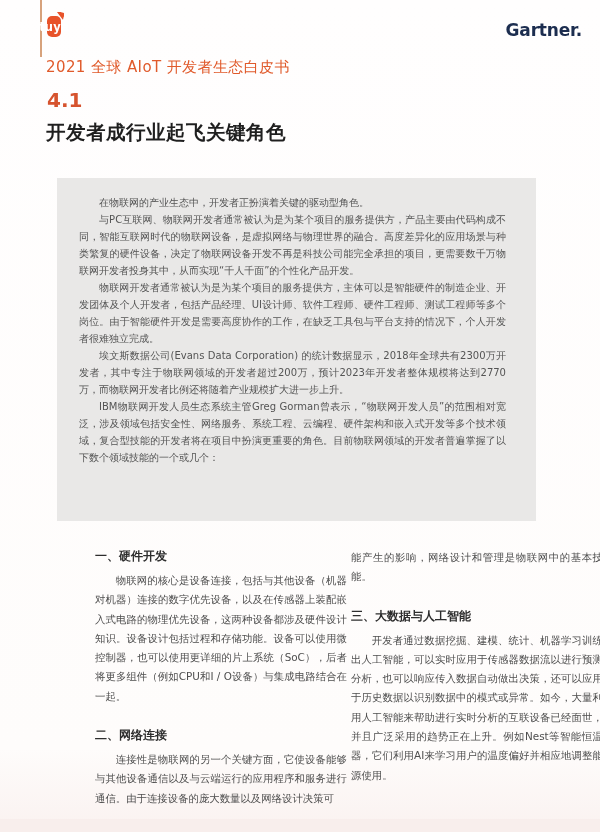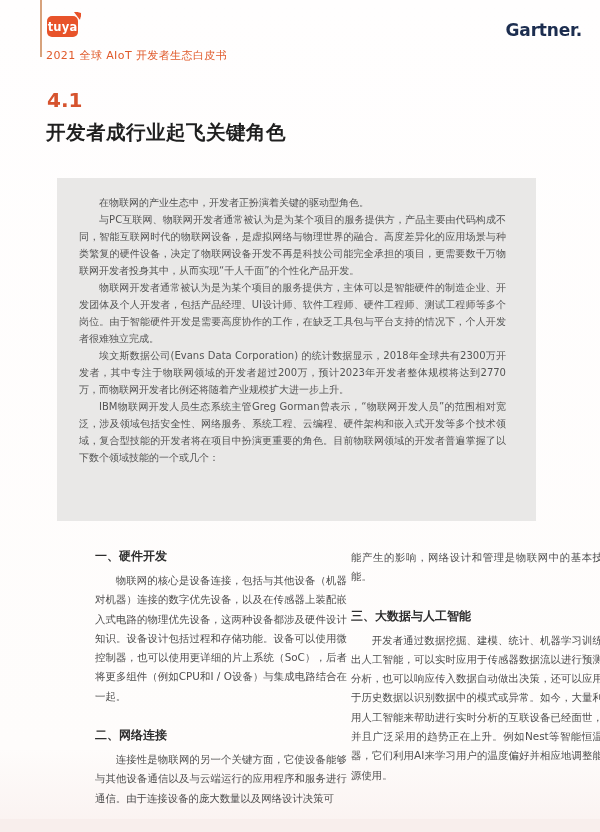--- a/index.html
+++ b/index.html
@@ -12,37 +12,37 @@
     position:relative;width:600px;height:832px;overflow:hidden;
     background:linear-gradient(180deg,#fffefe 0%,#fefcfb 90%,#faf2f0 100%);
   }
 
   
   .head-rule{
     position:absolute;left:40px;top:0;width:2px;height:57px;
     background:#d7a27c;
   }
   .tuya-logo{
-    position:absolute;left:47px;top:16px;width:31px;height:21px;
+    position:absolute;left:47px;top:16px;width:14px;height:21px;
     background:#e8532a;border-radius:5px;
     display:flex;align-items:center;justify-content:center;
   }
   .tuya-logo .tail{
     position:absolute;right:-3px;top:-4px;width:8px;height:8px;
     background:#e8532a;border-radius:2px;
     clip-path:polygon(0 0,100% 0,100% 100%,55% 55%);
     transform:rotate(8deg);
   }
   .tuya-logo .txt{
     color:#fff;font-size:11.5px;font-weight:bold;letter-spacing:0.2px;
     position:relative;z-index:2;
   }
   .head-subtitle{
-    position:absolute;left:46px;top:48px;
-    color:#e05a2b;font-size:11px;letter-spacing:0.4px;white-space:nowrap;
+    position:absolute;left:46px;top:58px;
+    color:#e05a2b;font-size:15px;letter-spacing:0.4px;white-space:nowrap;
   }
   .gartner{
     position:absolute;right:18px;top:20px;
     color:#1c2d4f;font-size:17px;font-weight:700;letter-spacing:-0.2px;
   }
 
   
   .sec-number{
     position:absolute;left:47px;top:88px;
     color:#d6532e;font-size:20px;font-weight:700;

